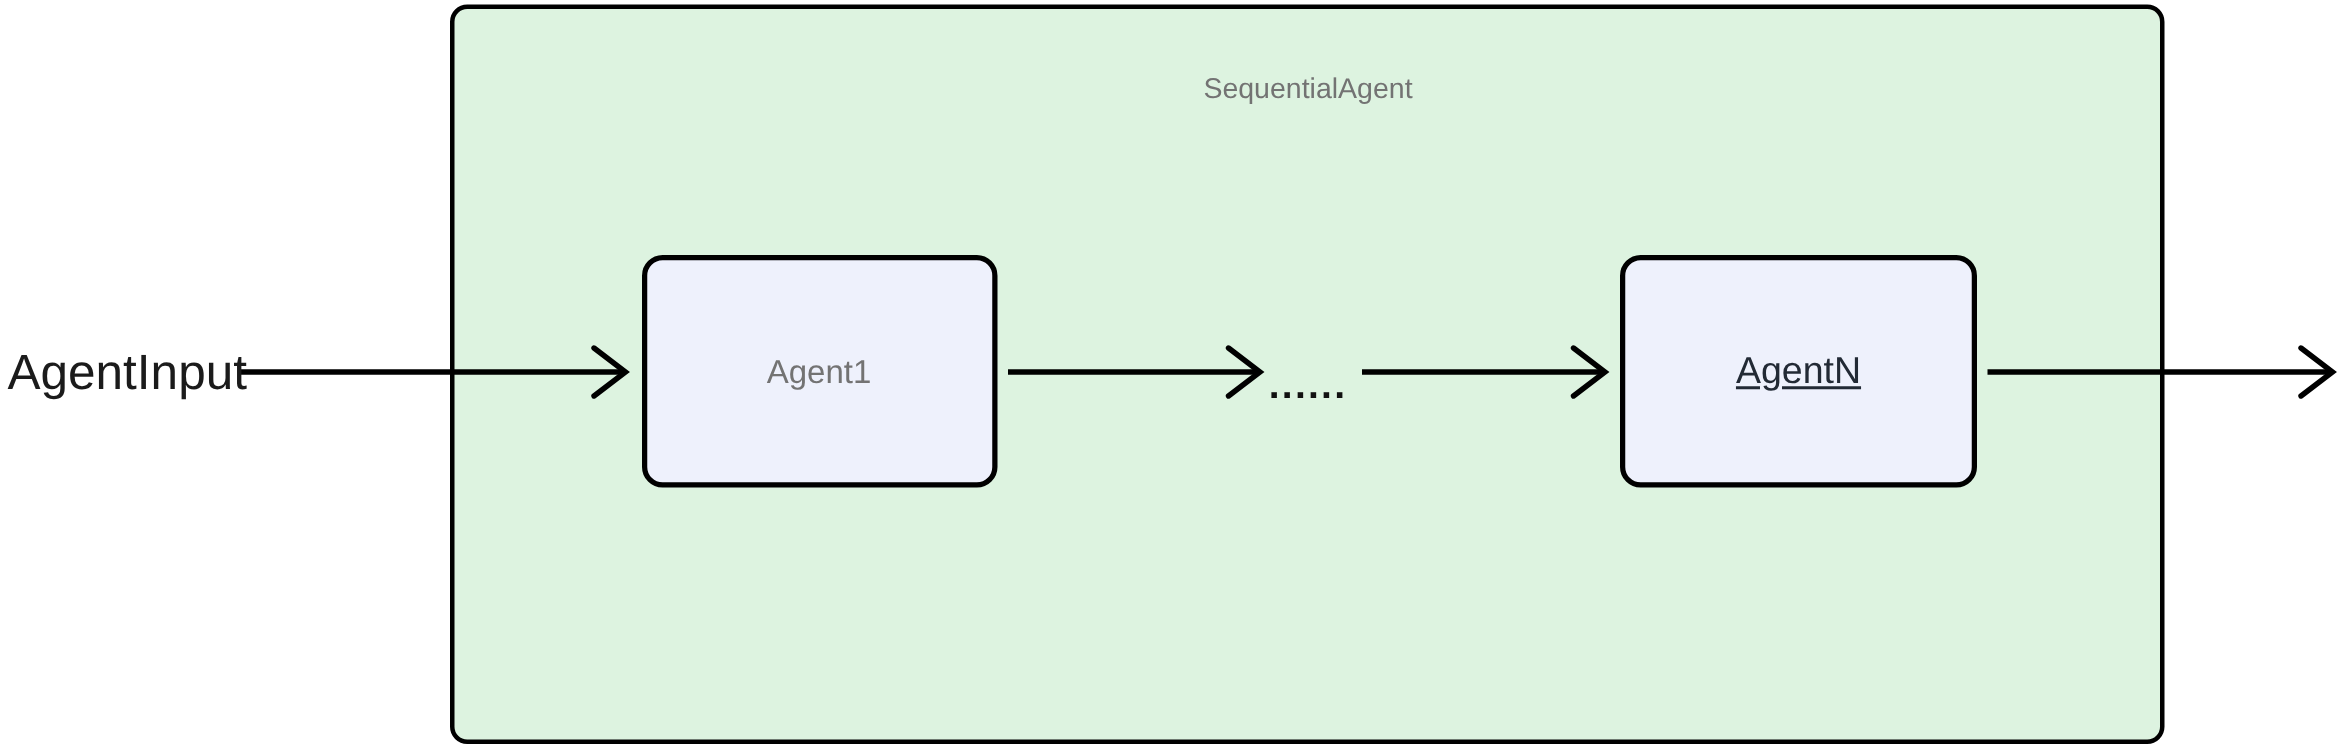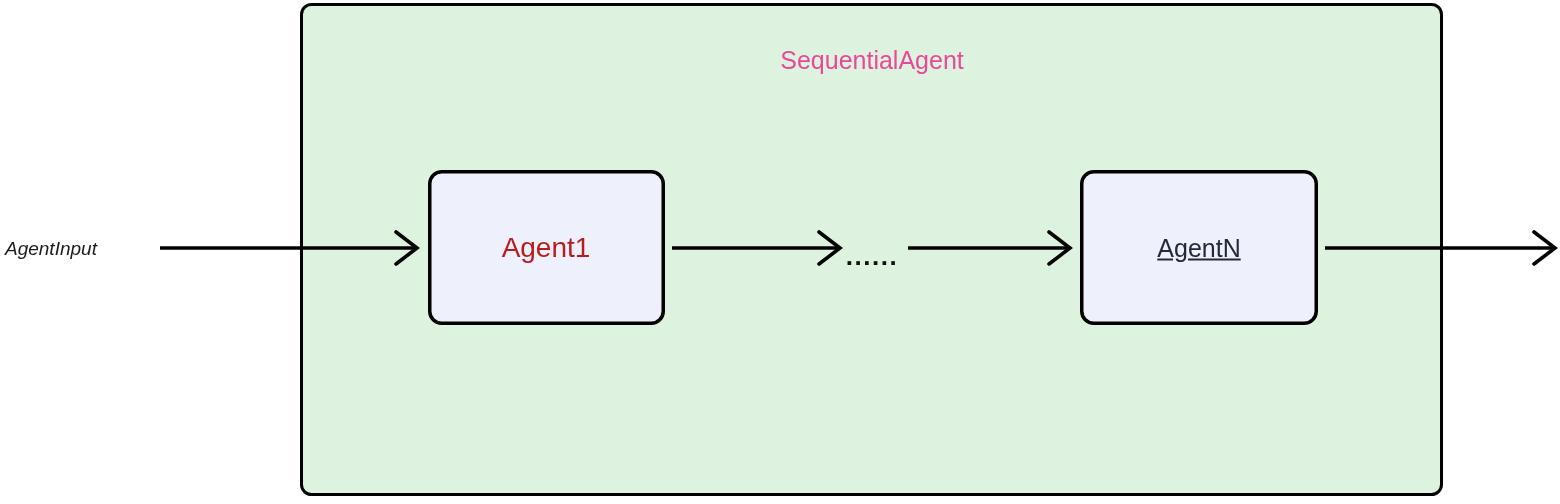--- a/index.html
+++ b/index.html
@@ -36,35 +36,34 @@
     -webkit-font-smoothing: antialiased;
   }
   .lbl-center {
     transform: translate(-50%, -50%);
     text-align: center;
   }
   #agent-input-label {
     left: 5px;
     top: 248px;
     transform: translateY(-50%);
-    font-size: 19px;
+    font-size: 33px;
     color: #1b1b1b;
-    font-style: italic;
   }
   #container-title {
     left: 872px;
     top: 60px;
-    font-size: 25px;
-    color: #ec4899;
+    font-size: 19px;
+    color: #737373;
   }
   #agent1-label {
     left: 546px;
     top: 248px;
-    font-size: 28px;
-    color: #b91c1c;
+    font-size: 22px;
+    color: #737373;
   }
   #agentn-label {
     left: 1199px;
     top: 248px;
     font-size: 25px;
     color: #222a35;
     text-decoration: underline;
   }
   #ellipsis-label {
     left: 872px;

